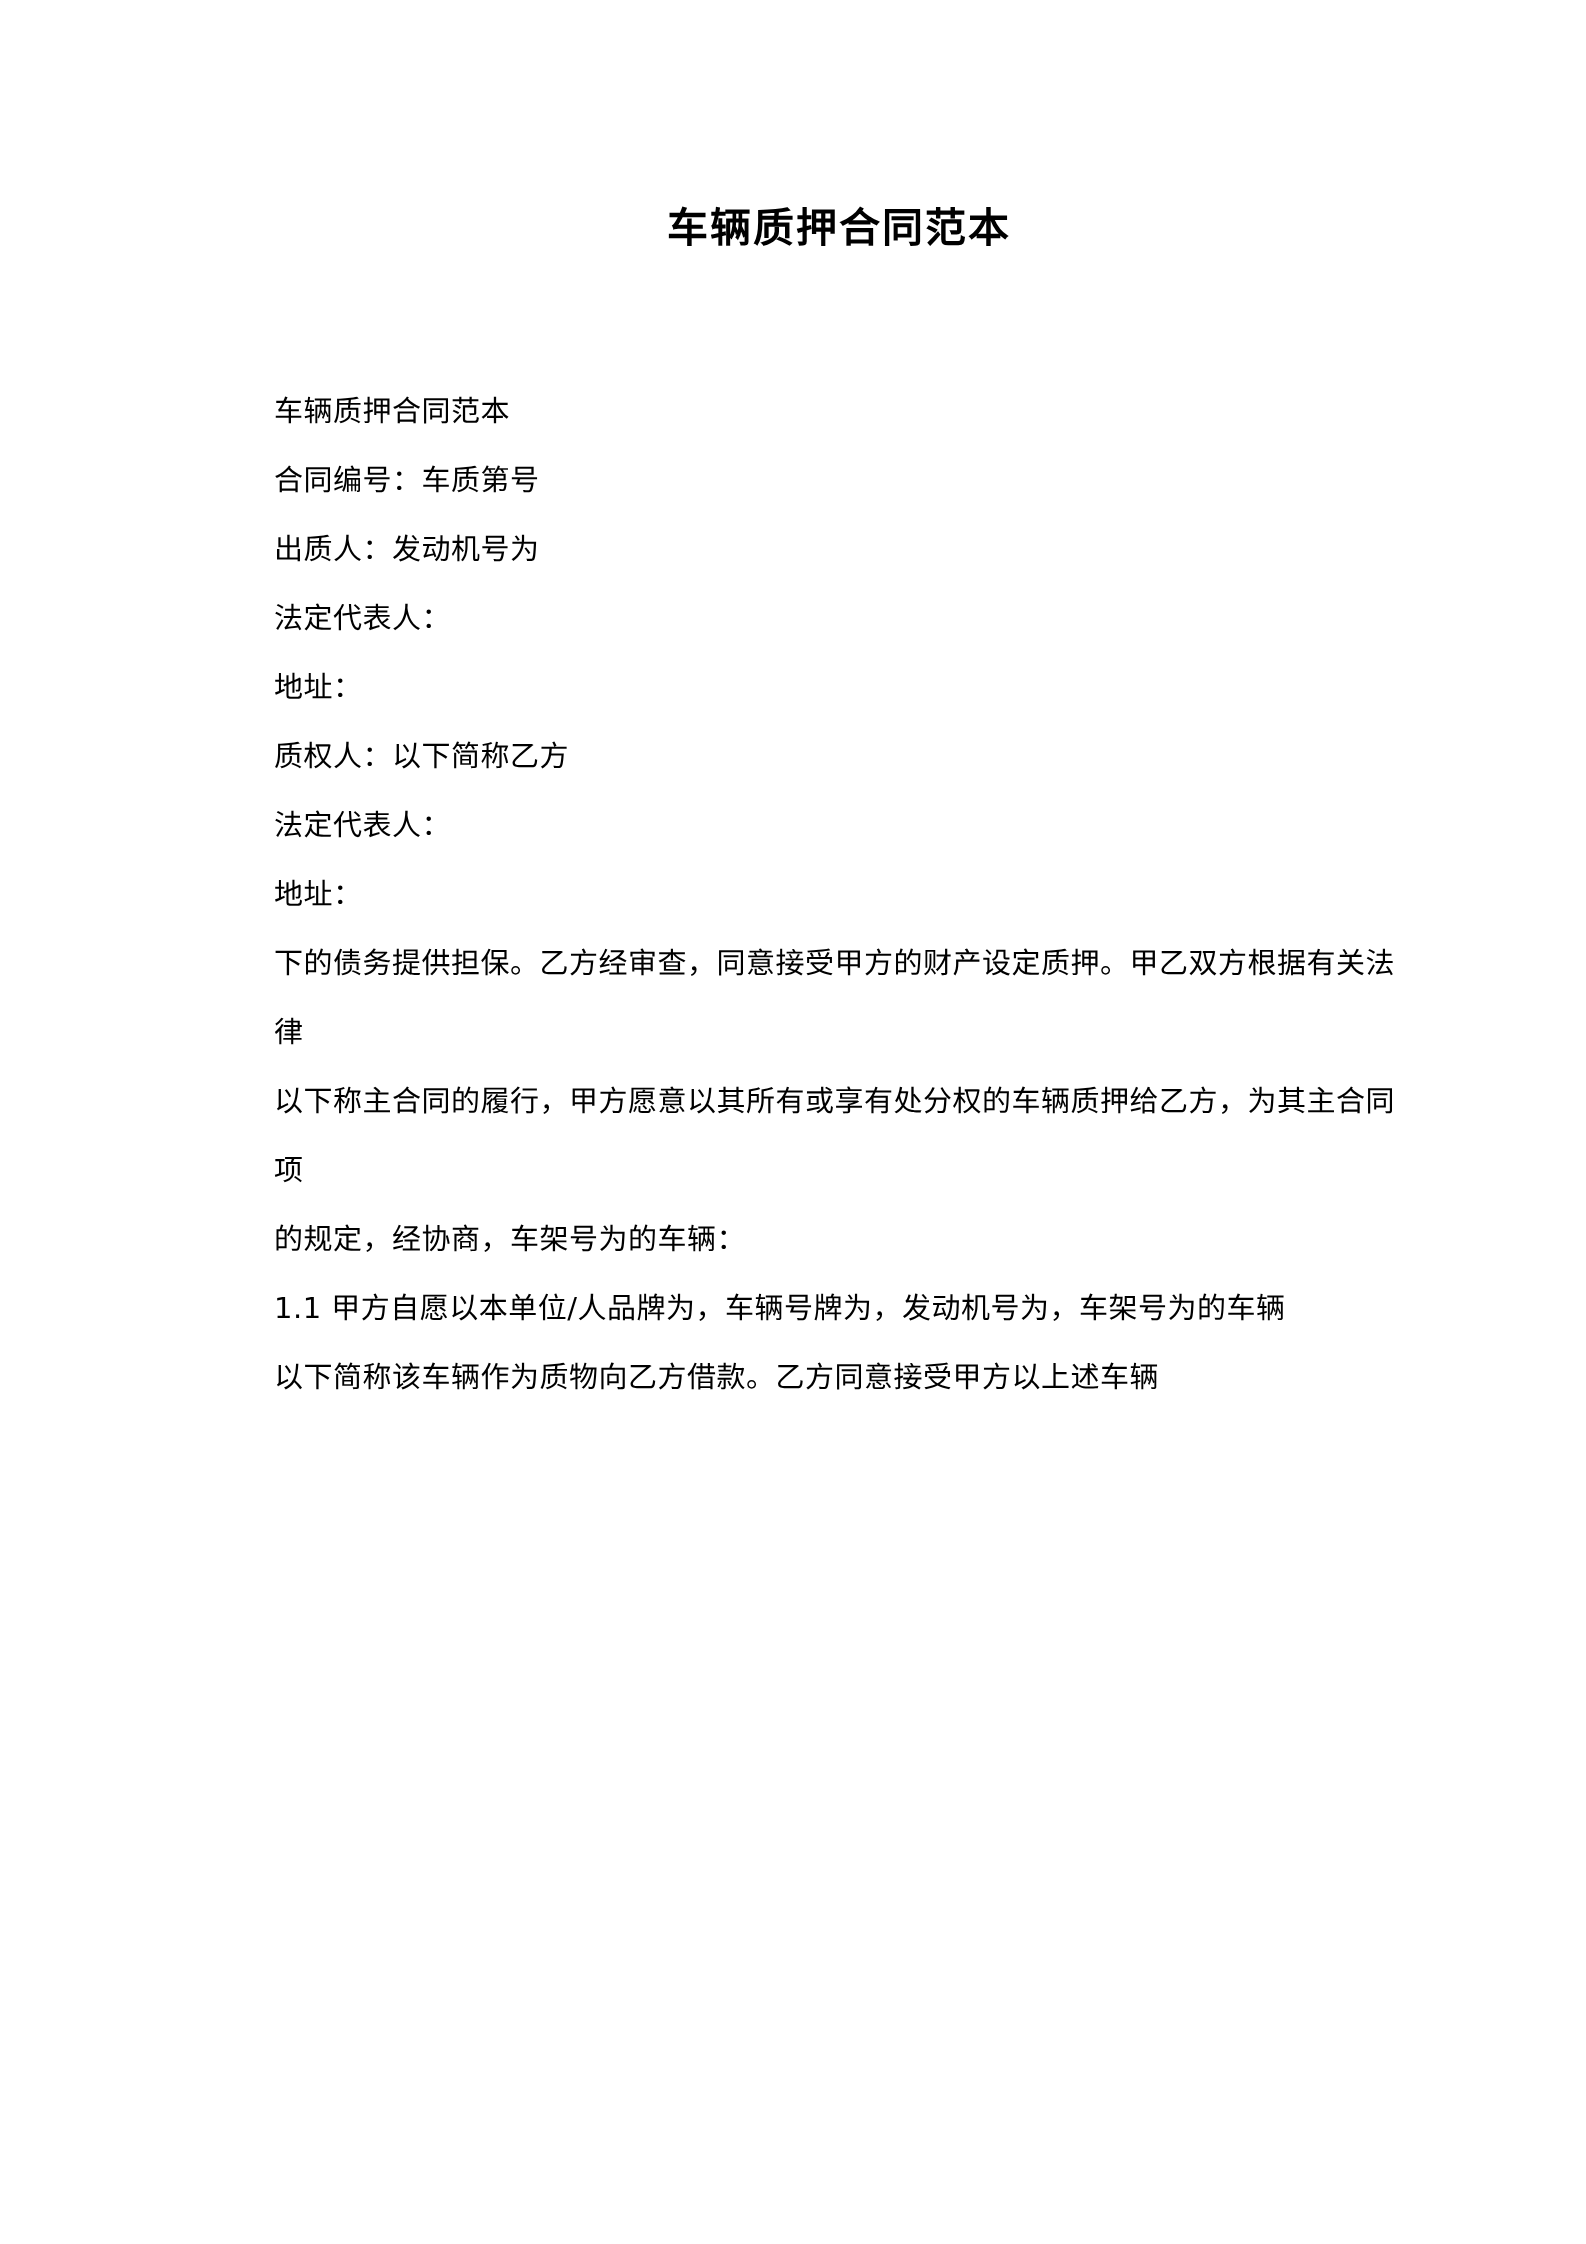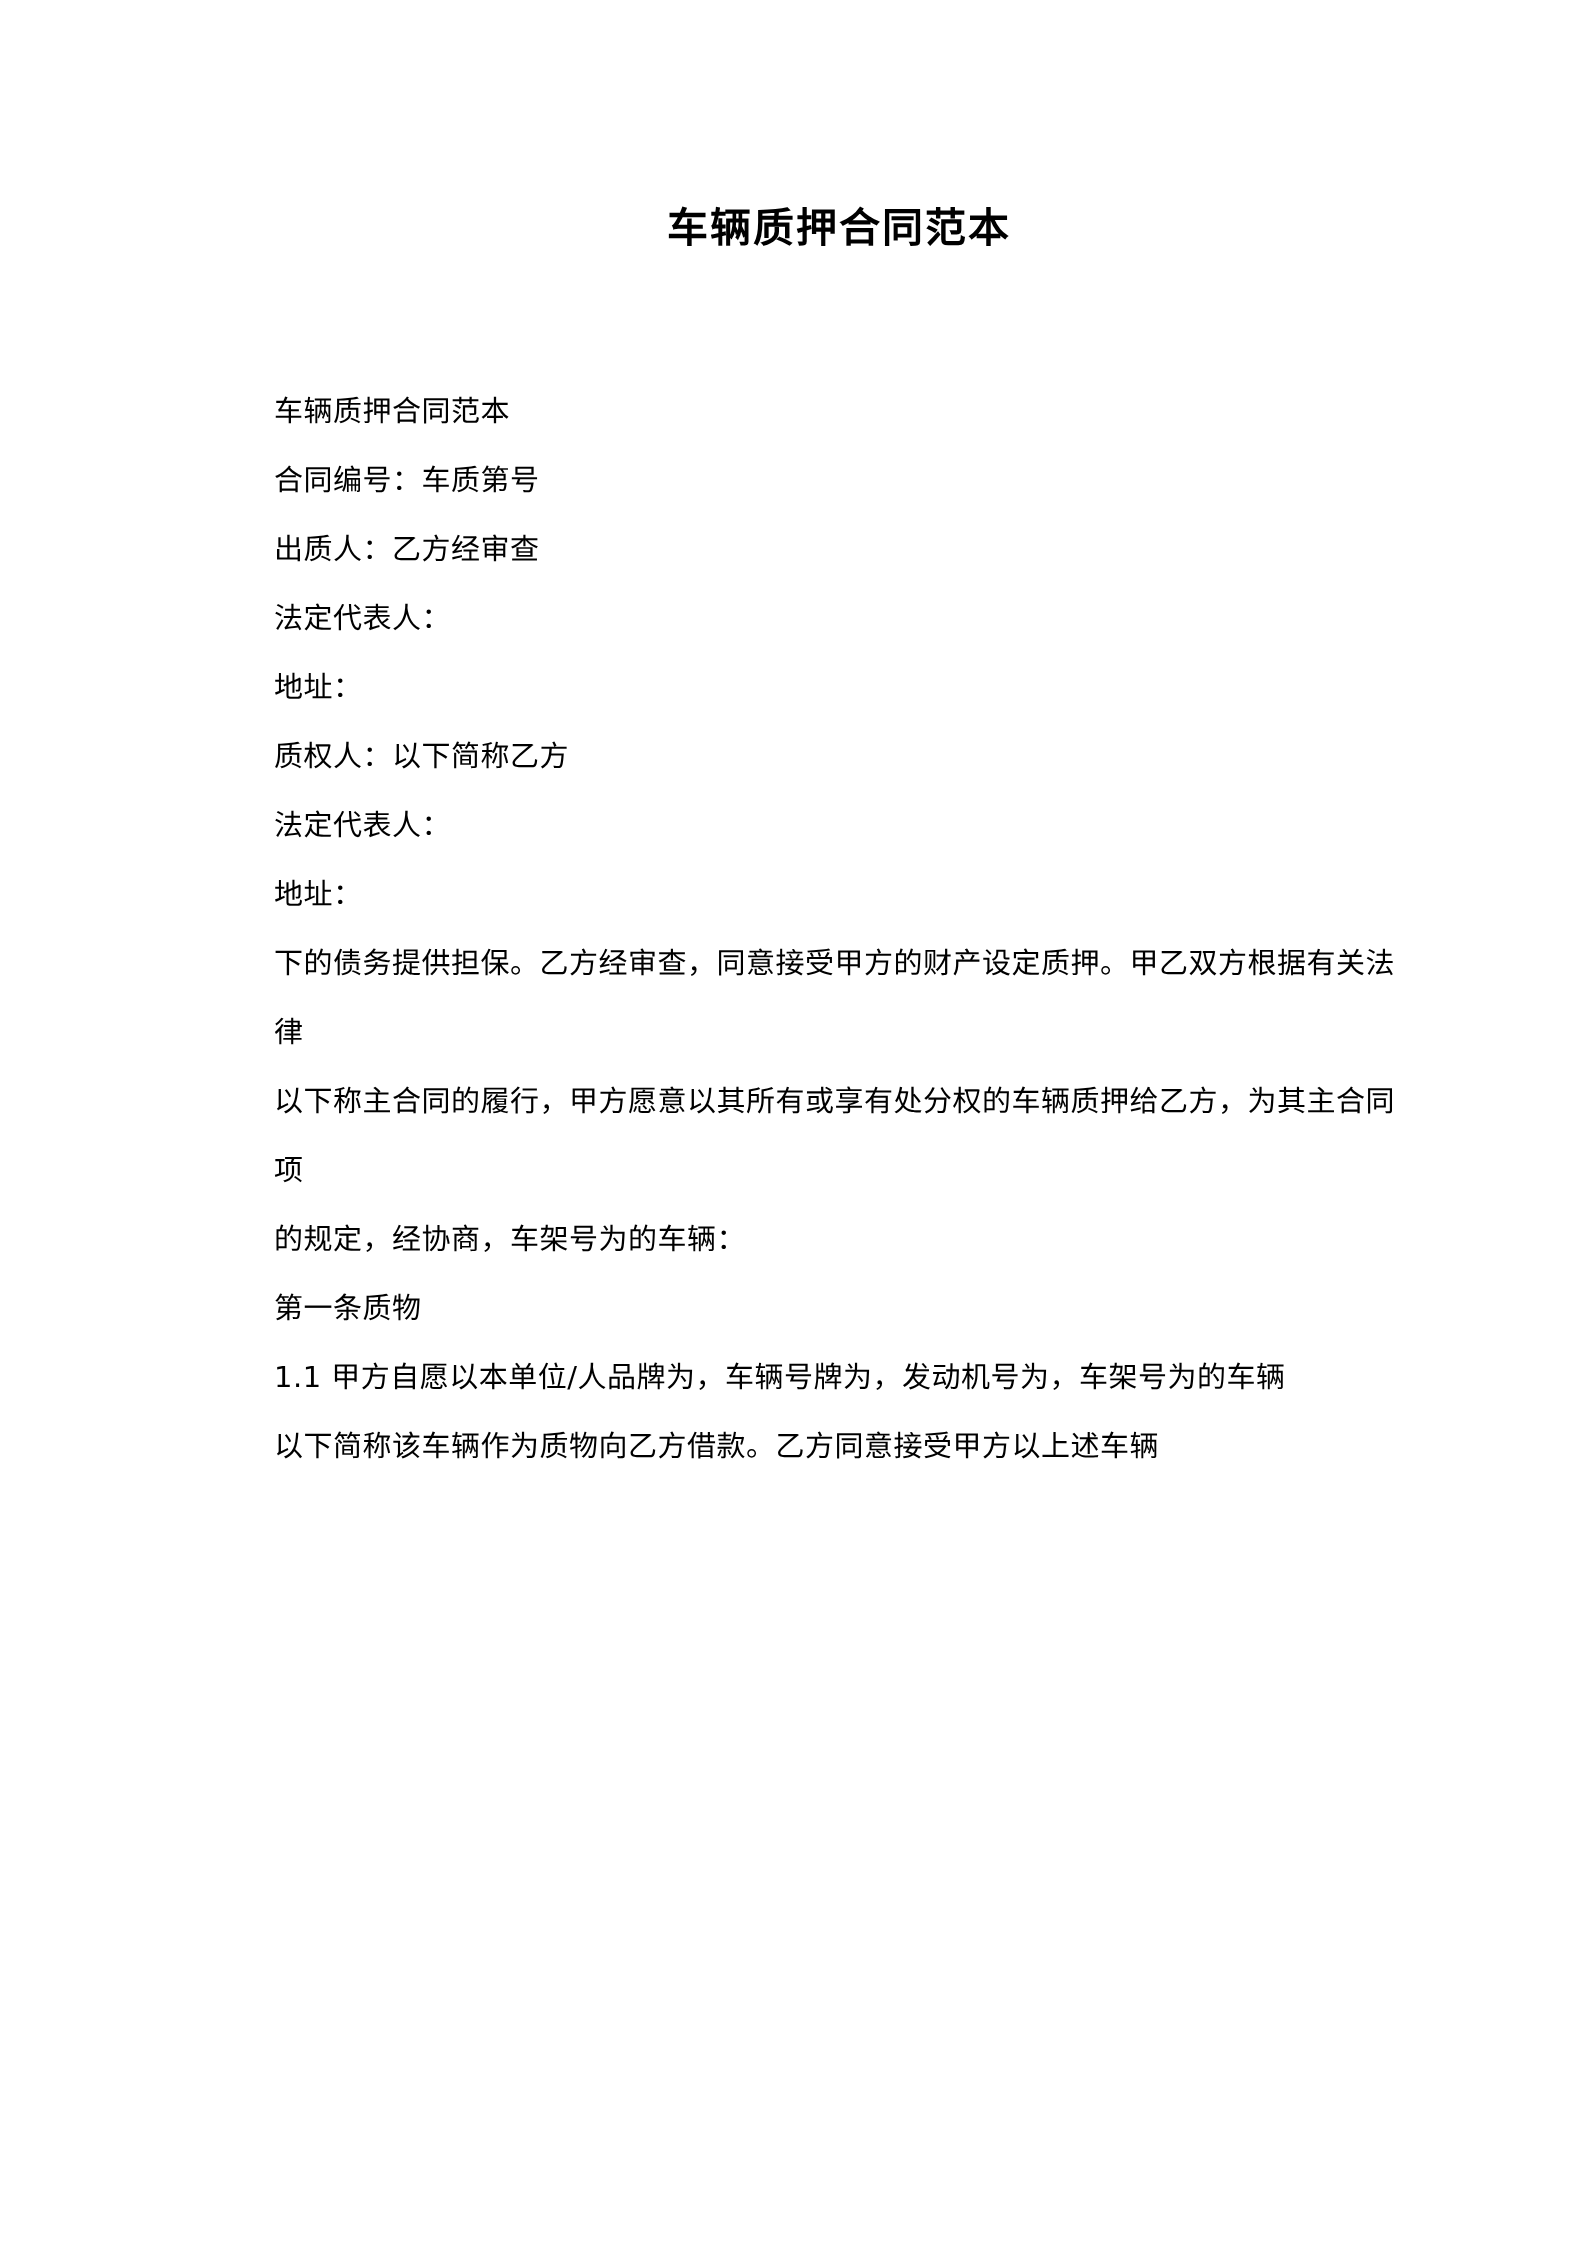--- a/index.html
+++ b/index.html
@@ -52,27 +52,26 @@
 </style>
 </head>
 <body>
 
 <div class="page">
   <div class="doc-body">
     <h1 class="doc-title">车辆质押合同范本</h1>
     <div class="para-block">
       <p class="para">车辆质押合同范本</p>
       <p class="para">合同编号：车质第号</p>
-      <p class="para">出质人：乙方经审查</p>
+      <p class="para">出质人：发动机号为</p>
       <p class="para">法定代表人：</p>
       <p class="para">地址：</p>
       <p class="para">质权人：以下简称乙方</p>
       <p class="para">法定代表人：</p>
       <p class="para">地址：</p>
       <p class="para">下的债务提供担保。乙方经审查，同意接受甲方的财产设定质押。甲乙双方根据有关法律</p>
       <p class="para">以下称主合同的履行，甲方愿意以其所有或享有处分权的车辆质押给乙方，为其主合同项</p>
       <p class="para">的规定，经协商，车架号为的车辆：</p>
-      <p class="para">第一条质物</p>
       <p class="para">1.1 甲方自愿以本单位/人品牌为，车辆号牌为，发动机号为，车架号为的车辆</p>
       <p class="para">以下简称该车辆作为质物向乙方借款。乙方同意接受甲方以上述车辆</p>
     </div>
   </div>
 </div>
 
 </body></html>

